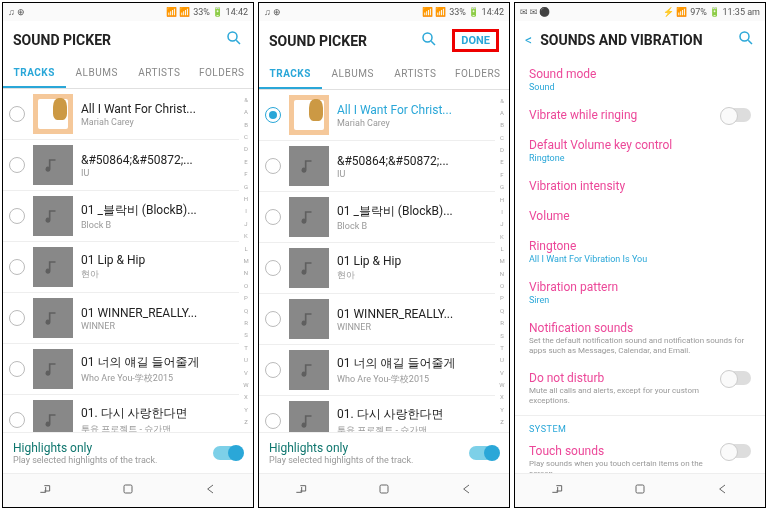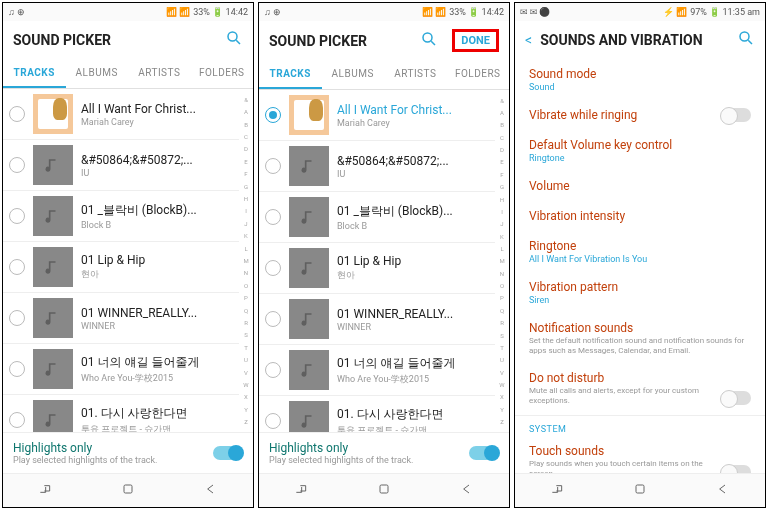--- a/index.html
+++ b/index.html
@@ -37,24 +37,24 @@
 .highlights .ht { font-size: 12px; color: #0f766e; }
 .highlights .hs { font-size: 9px; color: #999; }
 .toggle { width: 30px; height: 14px; background: #7dd0e8; border-radius: 7px; position: relative; }
 .toggle::after { content: ""; position: absolute; width: 16px; height: 16px; background: #2aa7d8; border-radius: 50%; right: -1px; top: -1px; }
 .toggle.off { background: #ddd; }
 .toggle.off::after { background: #fafafa; left: -1px; right: auto; border: 1px solid #ccc; }
 .navbar { height: 34px; display: flex; justify-content: space-around; align-items: center; border-top: 1px solid #eee; background: #fafafa; }
 .navbar .nb svg { width: 16px; height: 16px; fill: none; stroke: #666; stroke-width: 1.5; }
 .settings-list { flex: 1; overflow: hidden; padding: 0; }
 .setting { padding: 8px 14px; }
-.setting .st { font-size: 12px; color: #c2410c; }
+.setting .st { font-size: 12px; color: #ec4899; }
 .setting .sv { font-size: 9px; color: #2aa7d8; margin-top: 1px; }
 .setting .sd { font-size: 8px; color: #999; margin-top: 1px; line-height: 1.2; }
-.setting.withtoggle { display: flex; align-items: flex-end; gap: 8px; }
+.setting.withtoggle { display: flex; align-items: flex-start; gap: 8px; }
 .setting.withtoggle .stxt { flex: 1; }
 .section-label { font-size: 9px; color: #2aa7d8; padding: 6px 14px 2px; letter-spacing: 0.5px; }
 .divider { height: 1px; background: #eee; margin: 2px 0; }
 </style>
 </head>
 <body>
 
 <div class="phone">
   <div class="statusbar">
     <span class="left">♫ ⊕</span>
@@ -385,26 +385,26 @@
         <div class="toggle off"></div>
       </div>
       <div class="setting">
         <div class="stxt">
           <div class="st">Default Volume key control</div>
           <div class="sv">Ringtone</div>
         </div>
       </div>
       <div class="setting">
         <div class="stxt">
+          <div class="st">Vibration intensity</div>
+        </div>
+      </div>
+      <div class="setting">
+        <div class="stxt">
           <div class="st">Volume</div>
-        </div>
-      </div>
-      <div class="setting">
-        <div class="stxt">
-          <div class="st">Vibration intensity</div>
         </div>
       </div>
       <div class="setting">
         <div class="stxt">
           <div class="st">Ringtone</div>
           <div class="sv">All I Want For Vibration Is You</div>
         </div>
       </div>
       <div class="setting">
         <div class="stxt">

